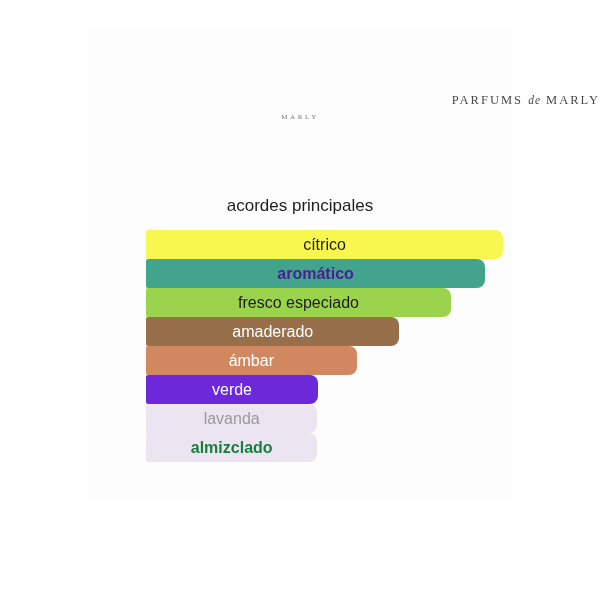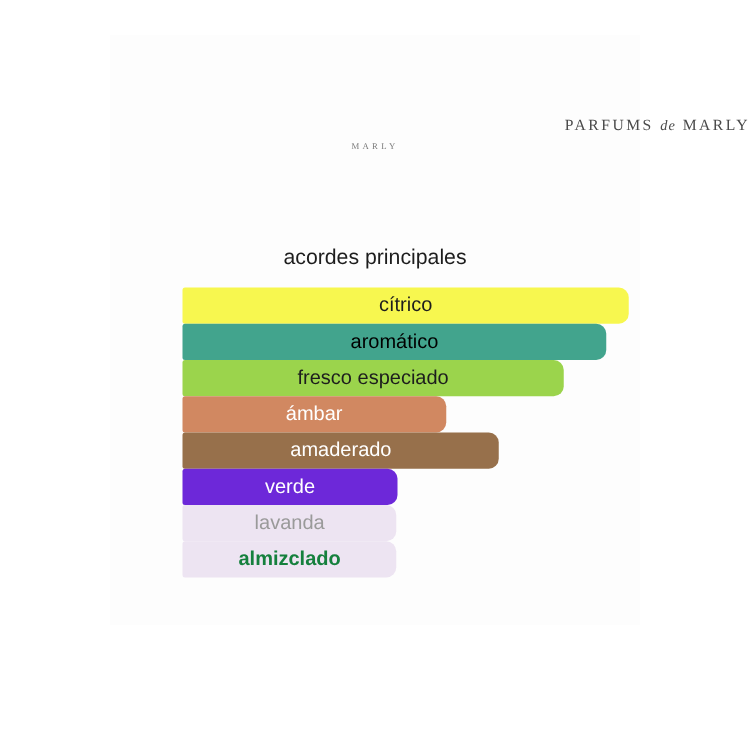--- a/index.html
+++ b/index.html
@@ -112,36 +112,36 @@
   <div class="chart">
     <div class="chart-title">acordes principales</div>
     <div class="bars" id="bars-container">
         <div class="bar-row">
           <div class="bar" style="width: 357px; background: rgb(247, 247, 79);">
             <span class="bar-label" style="color: rgb(29, 29, 29);">cítrico</span>
           </div>
         </div>
         <div class="bar-row">
           <div class="bar" style="width: 339.15px; background: rgb(66, 164, 141);">
-            <span class="bar-label" style="color: #000000;">aromático</span>
+            <span class="bar-label" style="color: #4c1d95; font-weight: bold;">aromático</span>
           </div>
         </div>
         <div class="bar-row">
           <div class="bar" style="width: 305px; background: rgb(155, 212, 76);">
             <span class="bar-label" style="color: rgb(29, 29, 29);">fresco especiado</span>
           </div>
         </div>
         <div class="bar-row">
-          <div class="bar" style="width: 210.63px; background: rgb(209, 136, 97);">
-            <span class="bar-label" style="color: rgb(255, 255, 255);">ámbar</span>
+          <div class="bar" style="width: 253.47px; background: rgb(151, 112, 75);">
+            <span class="bar-label" style="color: rgb(255, 255, 255);">amaderado</span>
           </div>
         </div>
         <div class="bar-row">
-          <div class="bar" style="width: 253.47px; background: rgb(151, 112, 75);">
-            <span class="bar-label" style="color: rgb(255, 255, 255);">amaderado</span>
+          <div class="bar" style="width: 210.63px; background: rgb(209, 136, 97);">
+            <span class="bar-label" style="color: rgb(255, 255, 255);">ámbar</span>
           </div>
         </div>
         <div class="bar-row">
           <div class="bar" style="width: 172px; background: #6d28d9;">
             <span class="bar-label" style="color: rgb(255, 255, 255);">verde</span>
           </div>
         </div>
         <div class="bar-row">
           <div class="bar" style="width: 171.36px; background: rgb(237, 228, 242);">
             <span class="bar-label" style="color: rgb(154, 154, 154);">lavanda</span>

